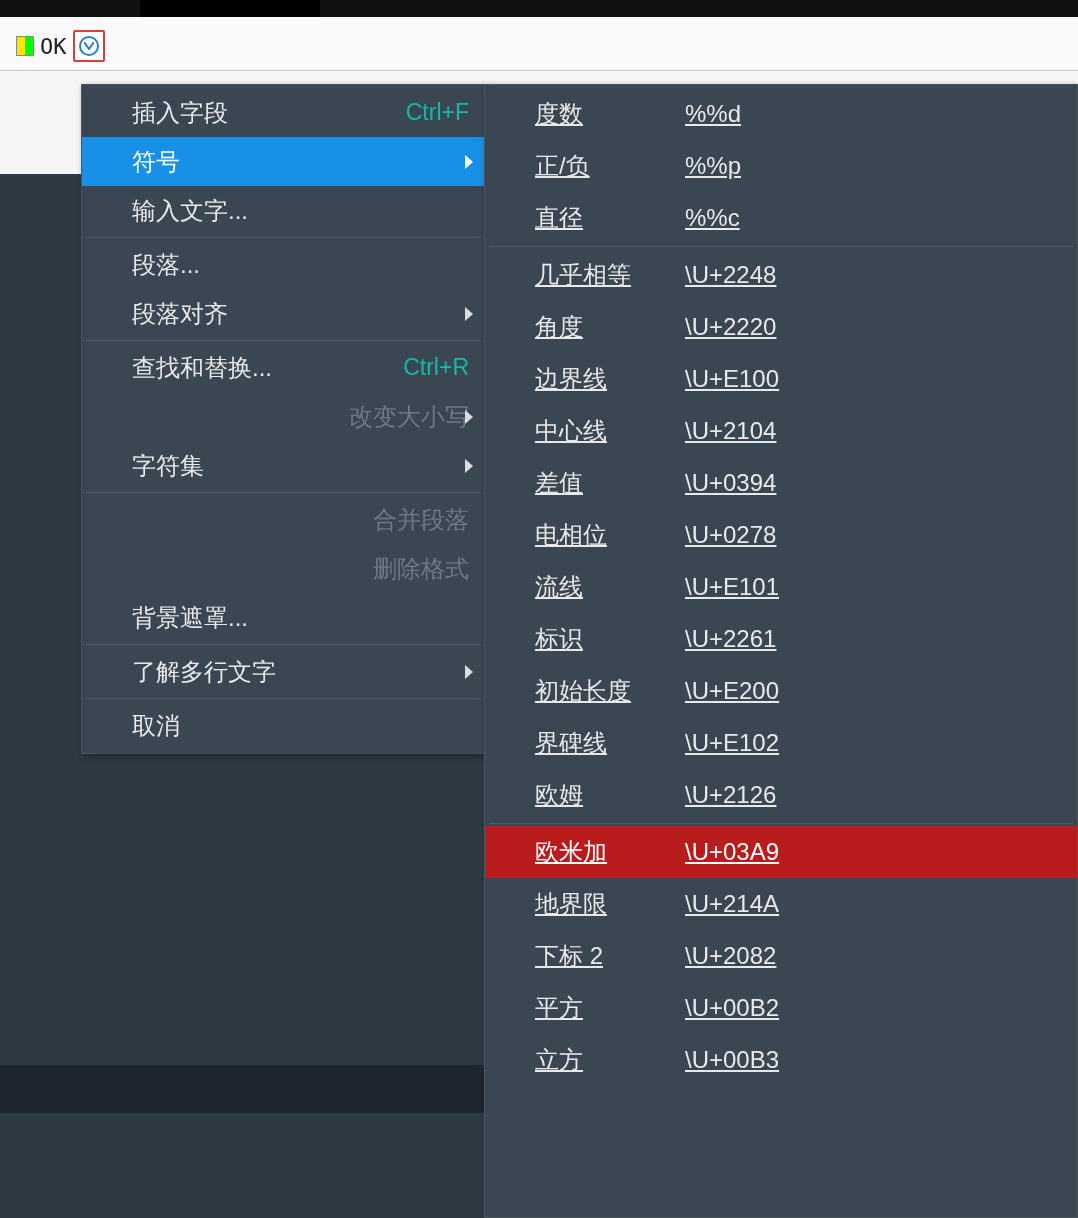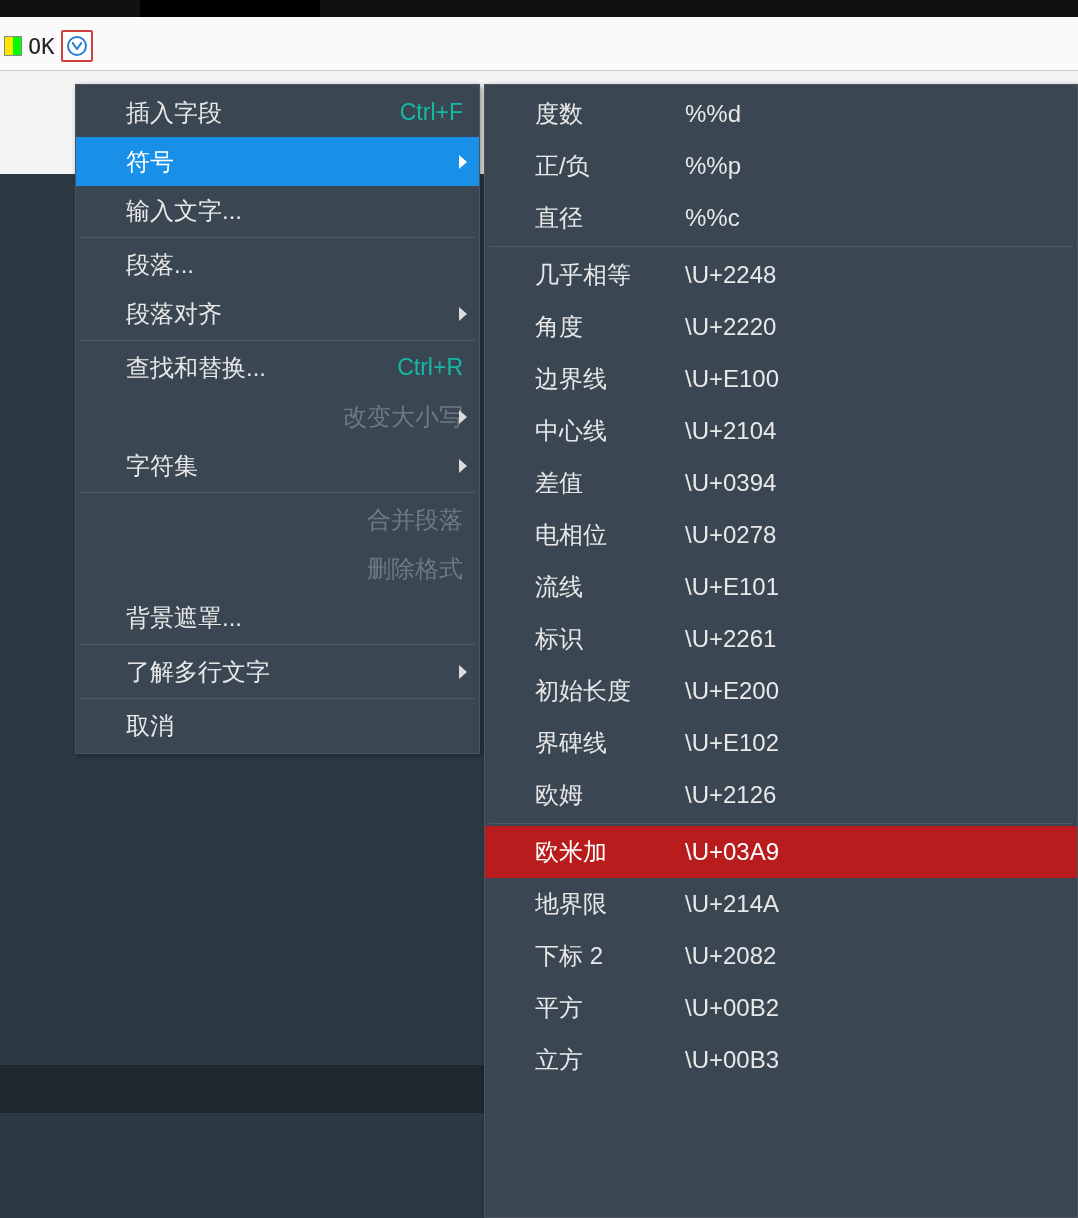--- a/index.html
+++ b/index.html
@@ -14,36 +14,36 @@
   
   .bg-dark1 { position:absolute; left:0; top:0; width:1078px; height:1218px; background:#2e3a44; }
   .bg-top-black { position:absolute; left:0; top:0; width:1078px; height:17px; background:#111; }
   .bg-top-white { position:absolute; left:0; top:17px; width:1078px; height:54px; background:#fafafa; border-bottom:1px solid #c9c9c9;}
   .bg-midgap { position:absolute; left:0; top:71px; width:1078px; height:103px; background:#f5f5f5; }
   .bg-below { position:absolute; left:0; top:174px; width:1078px; height:1044px; background:#2d3a44; }
   .bg-darker-strip { position:absolute; left:0; top:1065px; width:1078px; height:48px; background:#1e2730;}
   .bg-black-top-rect { position:absolute; left:140px; top:0; width:180px; height:17px; background:#000; }
 
   
-  .ok-group { position:absolute; left:0; top:30px; display:flex; align-items:center; gap:6px; padding-left:4px;}
+  .ok-group { position:absolute; left:0; top:30px; display:flex; align-items:center; gap:6px; padding-left:16px;}
   .ok-color { width:18px; height:20px; border:1px solid #888; background:linear-gradient(90deg,#ffe600 50%, #00ff00 50%);}
   .ok-label { font-family: Consolas, monospace; font-size:22px; color:#222;}
   .dropdown-btn {
     width:32px; height:32px; border:2px solid #d13f3f; border-radius:2px;
     display:flex; align-items:center; justify-content:center; background:#fff;
   }
   .dropdown-inner {
     width:20px; height:20px; border:2px solid #2a7dce; border-radius:50%;
     display:flex; align-items:center; justify-content:center;
   }
   .dropdown-inner svg { display:block; }
 
   
   .main-menu {
-    position:absolute; left:75px; top:84px; width:405px;
+    position:absolute; left:81px; top:84px; width:405px;
     background:#3a4652; border:1px solid #4a5560;
     box-shadow: 2px 2px 6px rgba(0,0,0,0.4);
     color:#e8e8e8;
     padding:3px 0;
   }
   .menu-item {
     display:flex; align-items:center;
     height:49px;
     padding: 0 16px 0 50px;
     position:relative;
@@ -67,20 +67,21 @@
     background:#3a4652; border:1px solid #4a5560;
     box-shadow: 2px 2px 6px rgba(0,0,0,0.4);
     color:#e8e8e8;
     padding:3px 0;
   }
   .sub-item {
     display:flex; align-items:center;
     height:52px;
     padding:0 16px 0 50px;
     white-space:nowrap;
+    text-decoration:underline;
   }
   .sub-item .sname { display:inline-block; width:150px;}
   .sub-item .scode { }
   .sub-item.highlight { background:#b91c1c; color:#fff;}
 </style>
 </head>
 <body>
 
 <div class="bg-dark1"></div>
 <div class="bg-top-black"></div>

